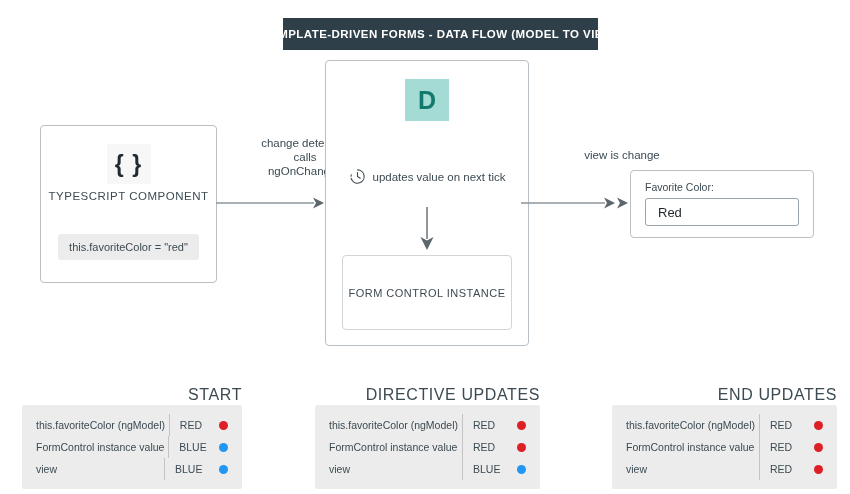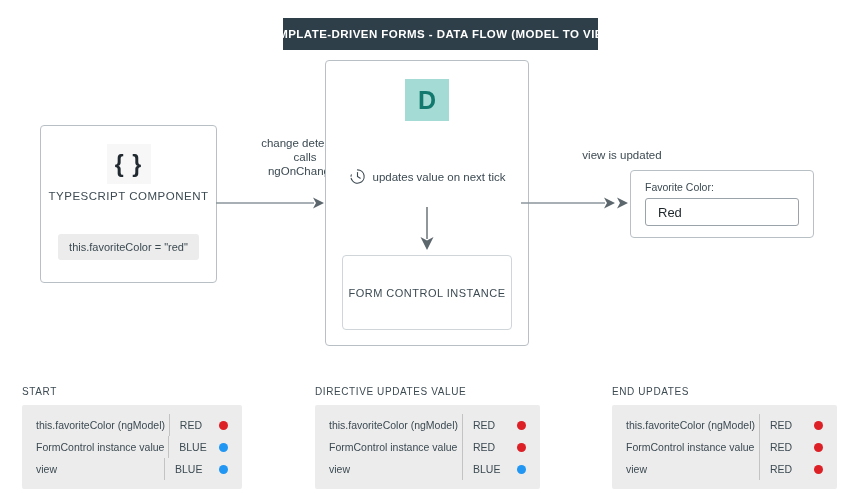--- a/index.html
+++ b/index.html
@@ -210,22 +210,22 @@
     padding-left: 32px;
   }
   #caption-left  { left: 218px; top: 136px; width: 110px; }
   #caption-right { left: 520px; top: 148px; width: 140px; }
   #arrow-left  { left: 216px; top: 196px; }
   #arrow-right { left: 521px; top: 196px; }
 
   
   .table-title {
     position: absolute;
-    text-align: left;
-    font-size: 10px;
+    text-align: right;
+    font-size: 16px;
     letter-spacing: 0.6px;
     color: #3c4a52;
   }
   .state-table {
     position: absolute;
     background: #ececec;
     border-radius: 2px;
     box-sizing: border-box;
     padding: 9px 14px 9px 14px;
   }
@@ -306,21 +306,21 @@
     </div>
 
     <svg class="down-arrow" width="18" height="44" viewBox="0 0 18 44">
       <line x1="9" y1="0" x2="9" y2="32" stroke="#6b747a" stroke-width="1.5"></line>
       <path d="M2.5 30 L9 43 L15.5 30 L9 33.5 Z" fill="#5c666d"></path>
     </svg>
 
     <div id="form-control-instance">FORM CONTROL INSTANCE</div>
   </div>
 
-  <div class="connector-caption" id="caption-right">view is updated</div>
+  <div class="connector-caption" id="caption-right">view is change</div>
   <svg class="connector" id="arrow-right" width="108" height="14" viewBox="0 0 108 14">
     <line x1="0" y1="7" x2="84" y2="7" stroke="#8d969c" stroke-width="1.4"></line>
     <path d="M83 1.5 L94 7 L83 12.5 L86 7 Z" fill="#5c666d"></path>
     <path d="M96 1.5 L107 7 L96 12.5 L99 7 Z" fill="#5c666d"></path>
   </svg>
 
   <div class="panel" id="view-box">
     <div class="view-label">Favorite Color:</div>
     <div class="view-input">Red</div>
   </div>

